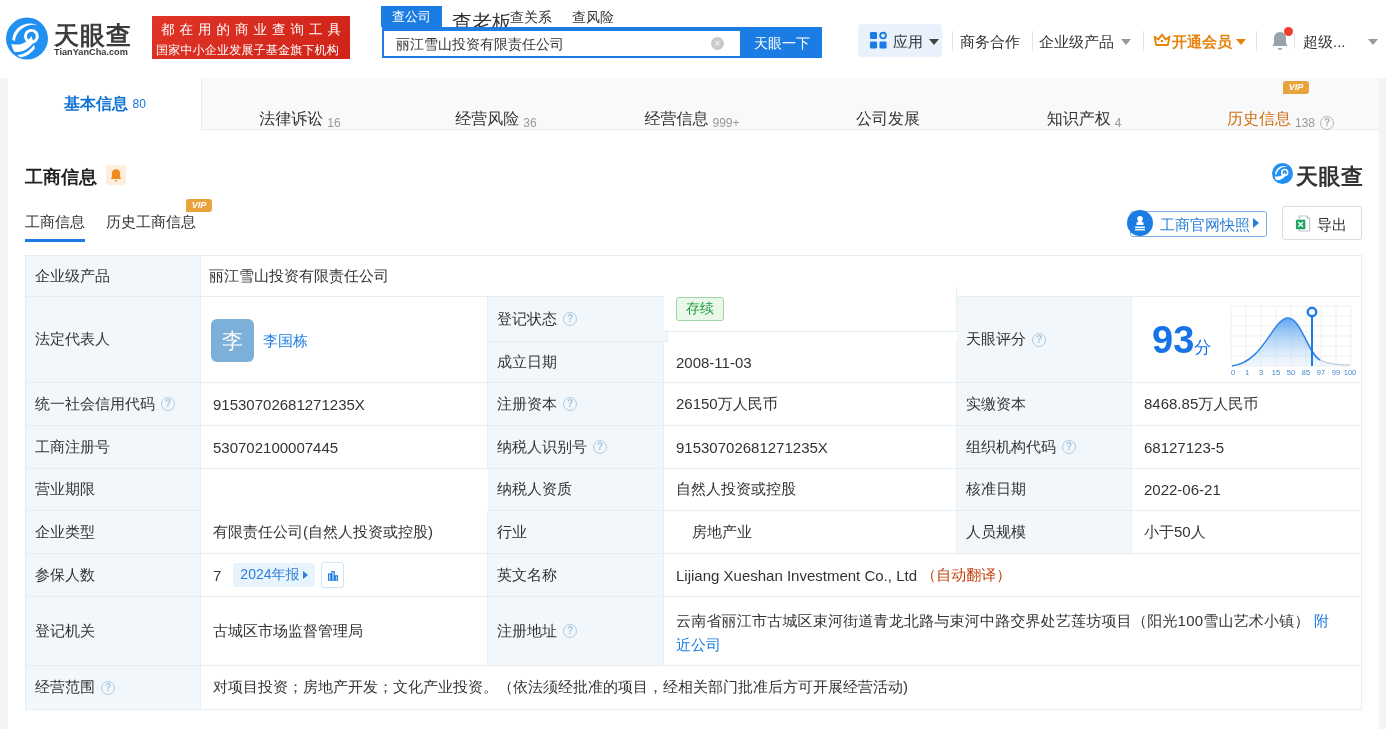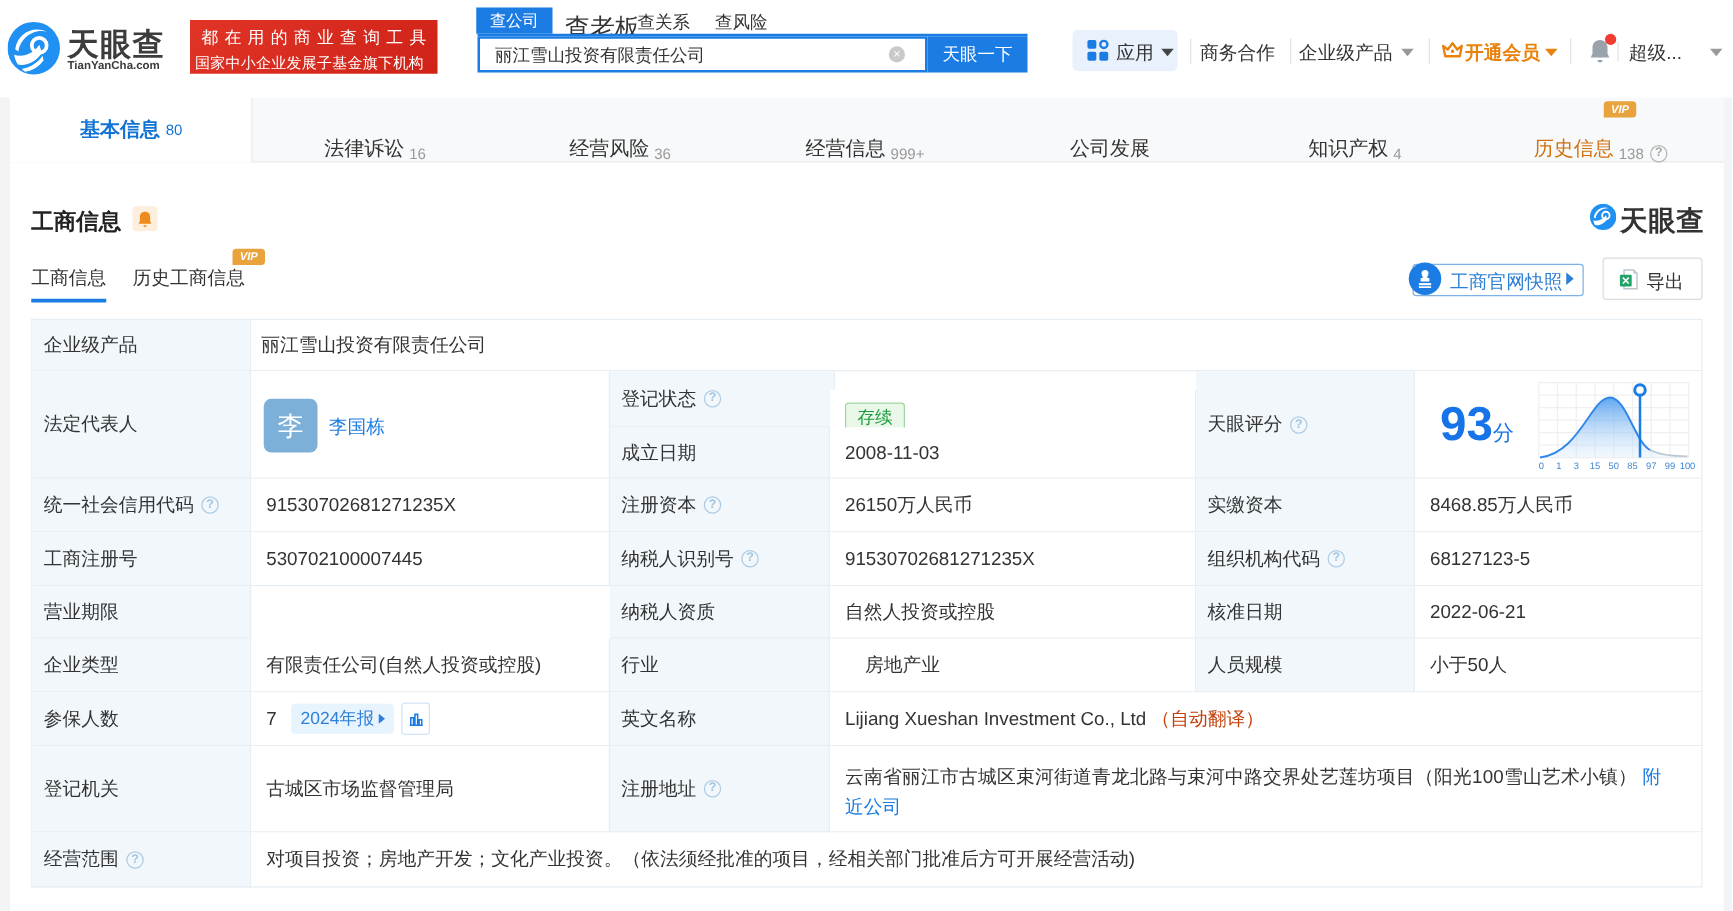--- a/index.html
+++ b/index.html
@@ -152,21 +152,21 @@
   <div class="abs" style="left:25px;top:255px;width:1337px;height:455px;border-left:1px solid #e6edf3;border-top:1px solid #e6edf3;"></div>
 
   <div class="cell lbl bordr bordb" style="left:26px;top:256px;width:175px;height:41px;">企业级产品</div>
   <div class="cell val bordr bordb" style="left:201px;top:256px;width:1161px;height:41px;padding-left:8px;">丽江雪山投资有限责任公司</div>
 
   <div class="cell lbl bordr bordb" style="left:26px;top:297px;width:175px;height:86px;">法定代表人</div>
   <div class="cell val bordr bordb" style="left:201px;top:297px;width:287px;height:86px;"></div>
   <div class="abs" style="left:211px;top:319px;width:43px;height:43px;background:#7cb0d9;border-radius:6px;color:#fff;font-size:21px;display:flex;align-items:center;justify-content:center;">李</div>
   <div class="abs blue" style="left:263px;top:332px;font-size:15px;">李国栋</div>
   <div class="cell lbl bordr bordb" style="left:488px;top:297px;width:180px;height:45px;">登记状态<span class="qm">?</span></div>
-  <div class="cell val bordr bordb" style="left:664px;top:312px;width:293px;height:45px;">
+  <div class="cell val bordr bordb" style="left:664px;top:287px;width:293px;height:45px;">
       <span style="display:inline-block;padding:2px 9px;background:#eaf8ea;border:1px solid #9fd6a4;border-radius:3px;color:#1f9d3f;font-size:14px;">存续</span>
     </div>
   <div class="cell lbl bordr bordb" style="left:488px;top:342px;width:176px;height:41px;">成立日期</div>
   <div class="cell val bordr bordb" style="left:664px;top:342px;width:293px;height:41px;">2008-11-03</div>
   <div class="cell lbl bordr bordb" style="left:957px;top:297px;width:175px;height:86px;">天眼评分<span class="qm">?</span></div>
   <div class="cell val bordr bordb" style="left:1132px;top:297px;width:230px;height:86px;"></div>
   <div class="abs" style="left:1152px;top:319px;font-size:38px;font-weight:bold;color:#1673e8;">93<span style="font-size:17px;font-weight:normal;">分</span></div>
   <svg class="abs" style="left:1228px;top:304px;" width="133" height="72" viewBox="0 0 133 72">
     <defs>
       <linearGradient id="bg1" x1="0" y1="0" x2="0" y2="1">

